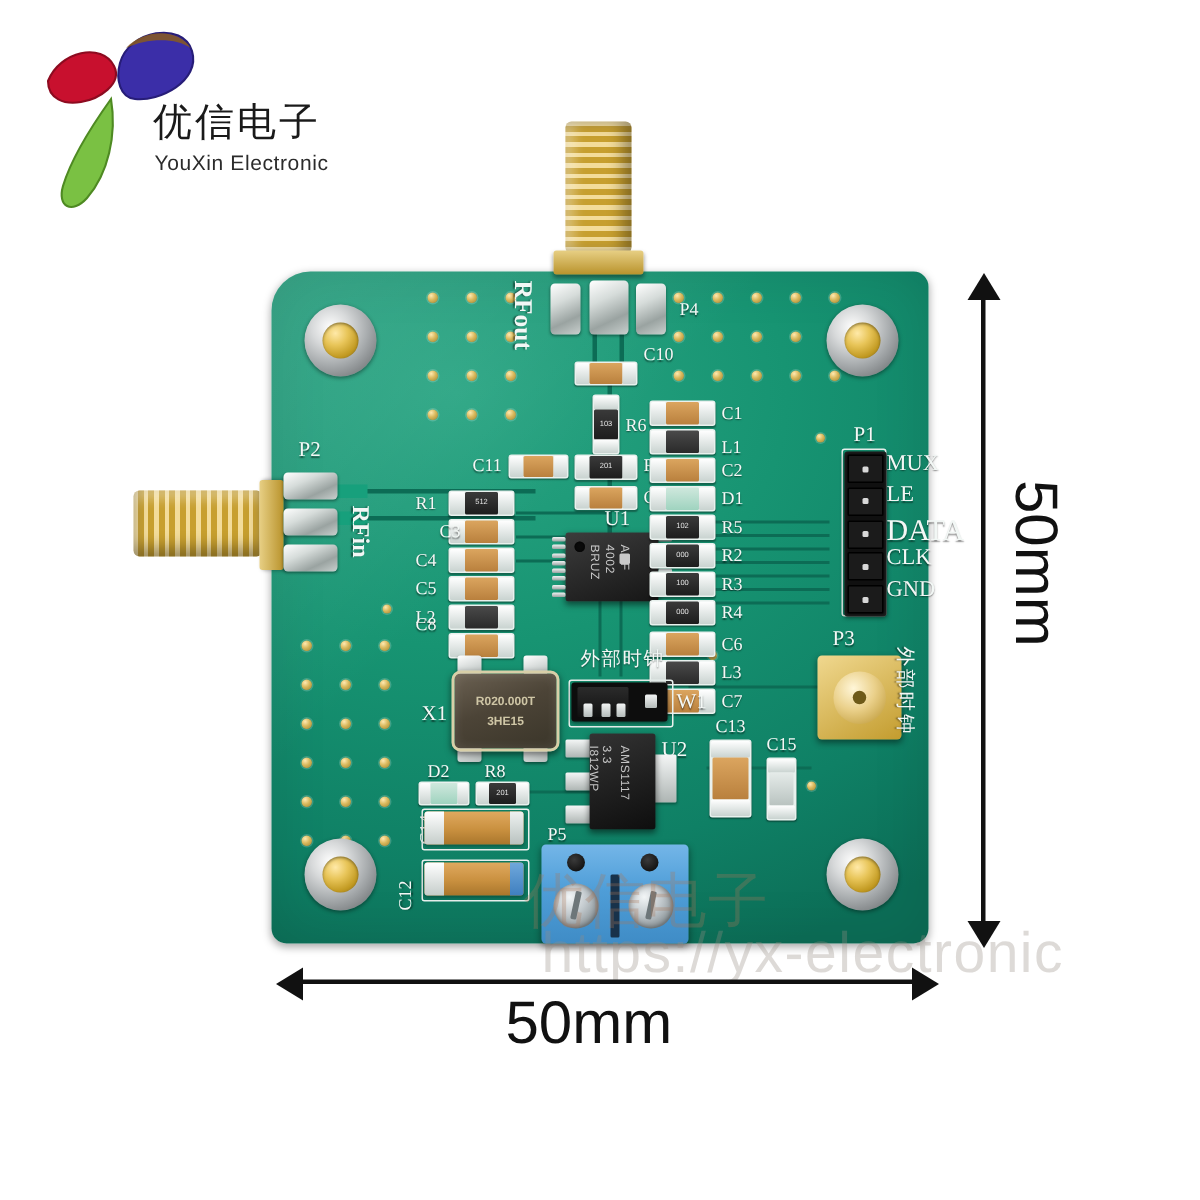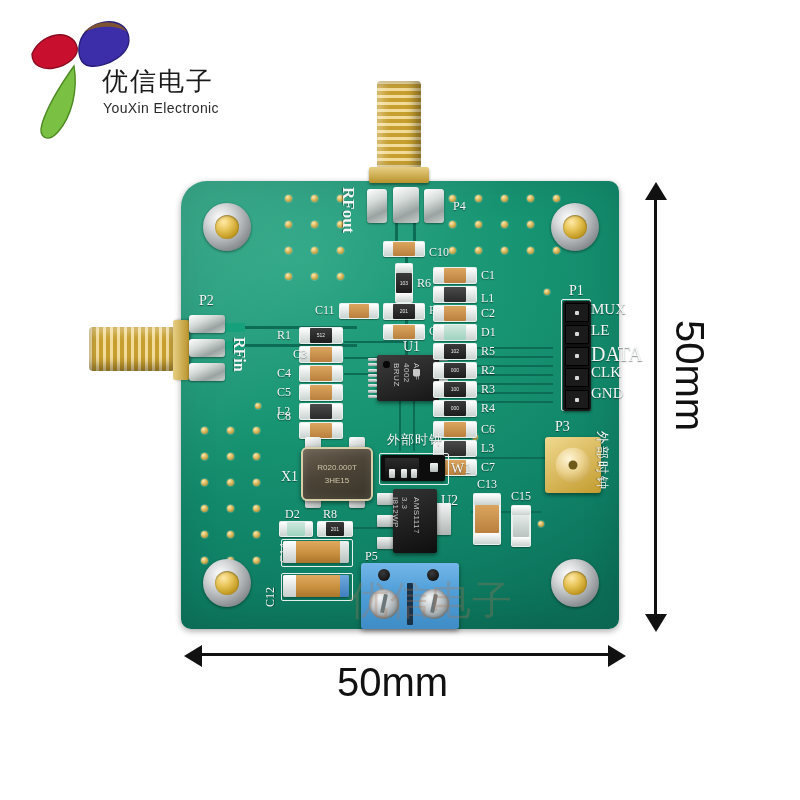--- a/index.html
+++ b/index.html
@@ -125,21 +125,21 @@
     box-shadow:0 1px 2px rgba(0,0,0,.4);}
 
   
   .trace{position:absolute;background:#0c6c55;}
   .gtrace{position:absolute;background:#17a07c;}
 
   
   .xtal{position:absolute;border-radius:6px;
     background:linear-gradient(160deg,#6b6152 0%,#4c4437 45%,#3a3529 100%);
     box-shadow:0 2px 4px rgba(0,0,0,.5), inset 0 0 8px rgba(255,255,255,.12);
-    border:2px solid #d8cfa8;}
+    border:2px solid #d8cfa8;font-weight:bold;}
   .xtal .t{position:absolute;left:0;right:0;text-align:center;color:#cfc6a6;
     font-size:8px;font-family:"Liberation Sans",sans-serif;}
   .xpad{position:absolute;width:16px;height:13px;border-radius:2px;
     background:linear-gradient(160deg,#ffffff,#b6bebc);box-shadow:0 1px 2px rgba(0,0,0,.4);}
 
   
   .jmp{position:absolute;background:#0d0d0d;border-radius:2px;
     box-shadow:0 1px 3px rgba(0,0,0,.55);}
   .jmp .shunt{position:absolute;background:linear-gradient(180deg,#2b2b2b,#101010);border-radius:1px;}
   .jmp .mp{position:absolute;background:linear-gradient(180deg,#f2f4f4,#b4bbb9);border-radius:1px;}
@@ -302,21 +302,21 @@
     <div class="solder" style="left:212px;top:6px;width:26px;height:36px"></div>
     <div class="solder" style="left:243px;top:8px;width:20px;height:34px"></div>
     <div class="silk rot90" style="left:176px;top:6px;font-size:17px;font-weight:bold">RFout</div>
     <div class="refdes" style="left:272px;top:18px">P4</div>
 
     <div class="smd cap" style="left:202px;top:60px;width:42px;height:16px">
       <div class="term l"></div>
         <div class="body"></div>
         <div class="term r"></div>
       </div>
-    <div class="refdes" style="left:248px;top:64px">C10</div>
+    <div class="refdes" style="left:248px;top:48px">C10</div>
 
     <div class="smd res vert" style="left:214px;top:82px;width:18px;height:40px">
       <div class="term l"></div>
         <div class="body">
           <div class="code">103</div>
         </div>
         <div class="term r"></div>
       </div>
     <div class="refdes" style="left:236px;top:95px">R6</div>
 
@@ -611,20 +611,21 @@
     <div class="tb" style="left:180px;top:382px;width:98px;height:66px">
       <div class="port" style="left:17px;top:6px"></div>
       <div class="port" style="left:66px;top:6px"></div>
       <div class="screw" style="left:8px;top:26px"></div>
       <div class="screw" style="left:58px;top:26px"></div>
       <div class="slot" style="left:46px;top:20px;width:6px;height:42px"></div>
     </div>
 
     <div class="wm">
       <span>优信电子</span>
+      <span class="l2">https://yx-electronic</span>
     </div>
   </div>
 
   <div>
     <div class="dimline" style="left:654px;top:196px;width:3px;height:420px"></div>
     <div class="arrow" style="left:645px;top:182px;border-left:11px solid transparent;border-right:11px solid transparent;border-bottom:18px solid #111"></div>
     <div class="arrow" style="left:645px;top:614px;border-left:11px solid transparent;border-right:11px solid transparent;border-top:18px solid #111"></div>
     <div class="dimtxt rot90" style="left:712px;top:320px">50mm</div>
   </div>
 

